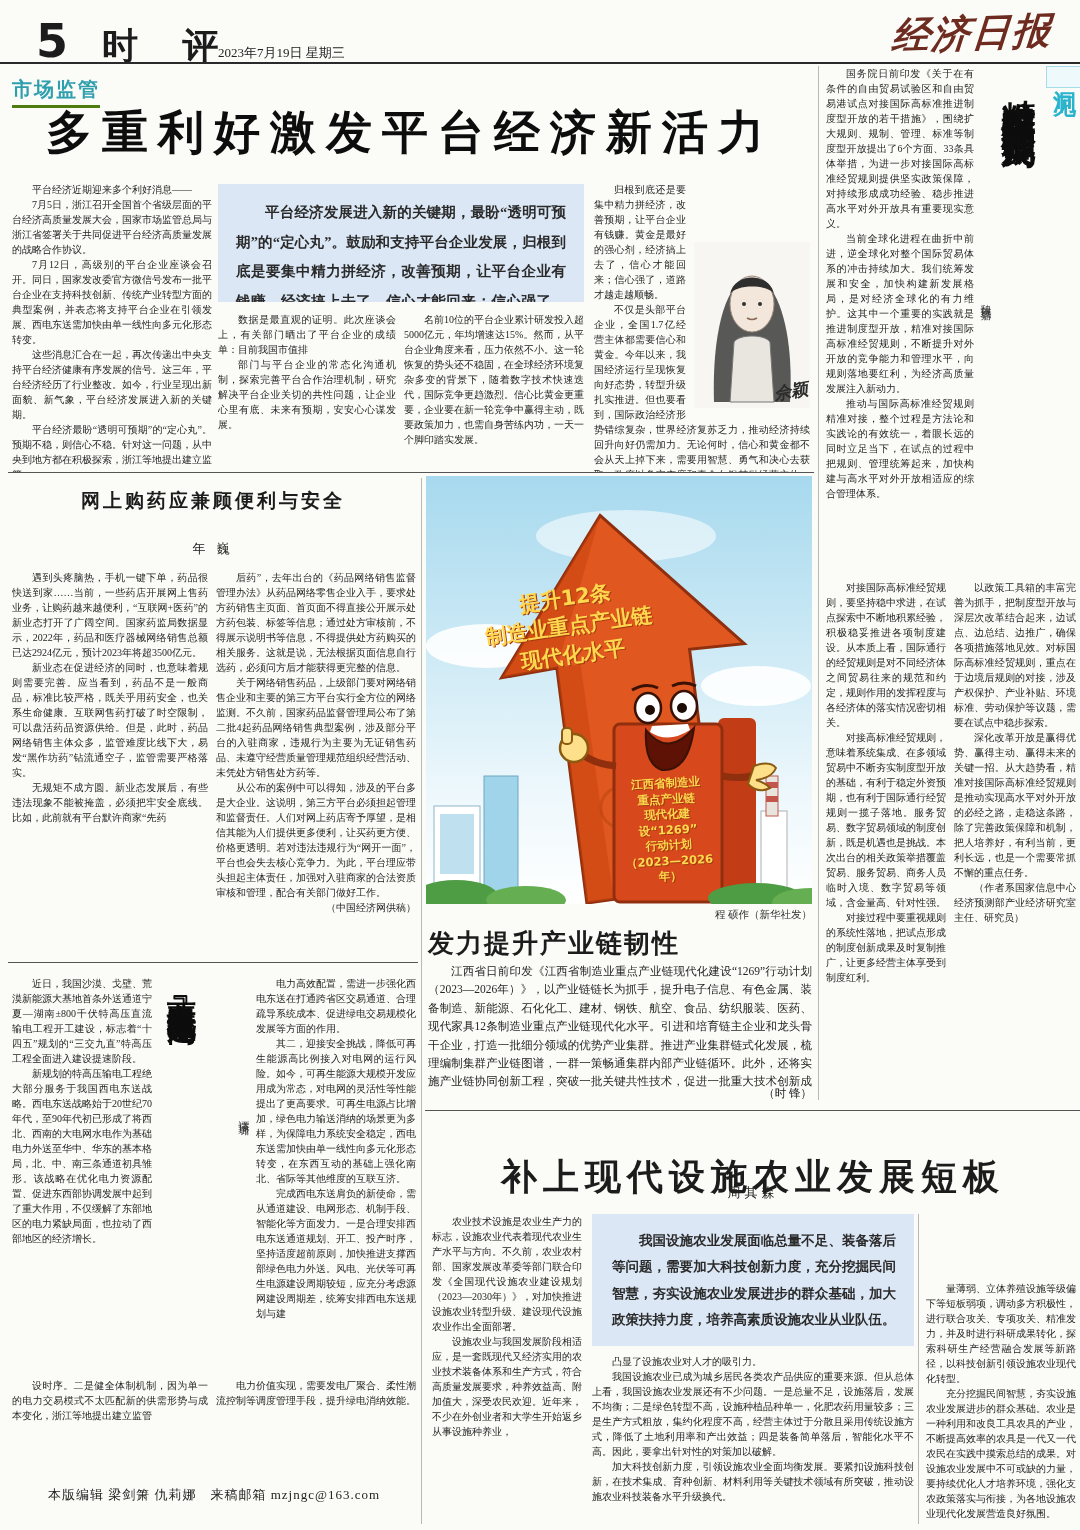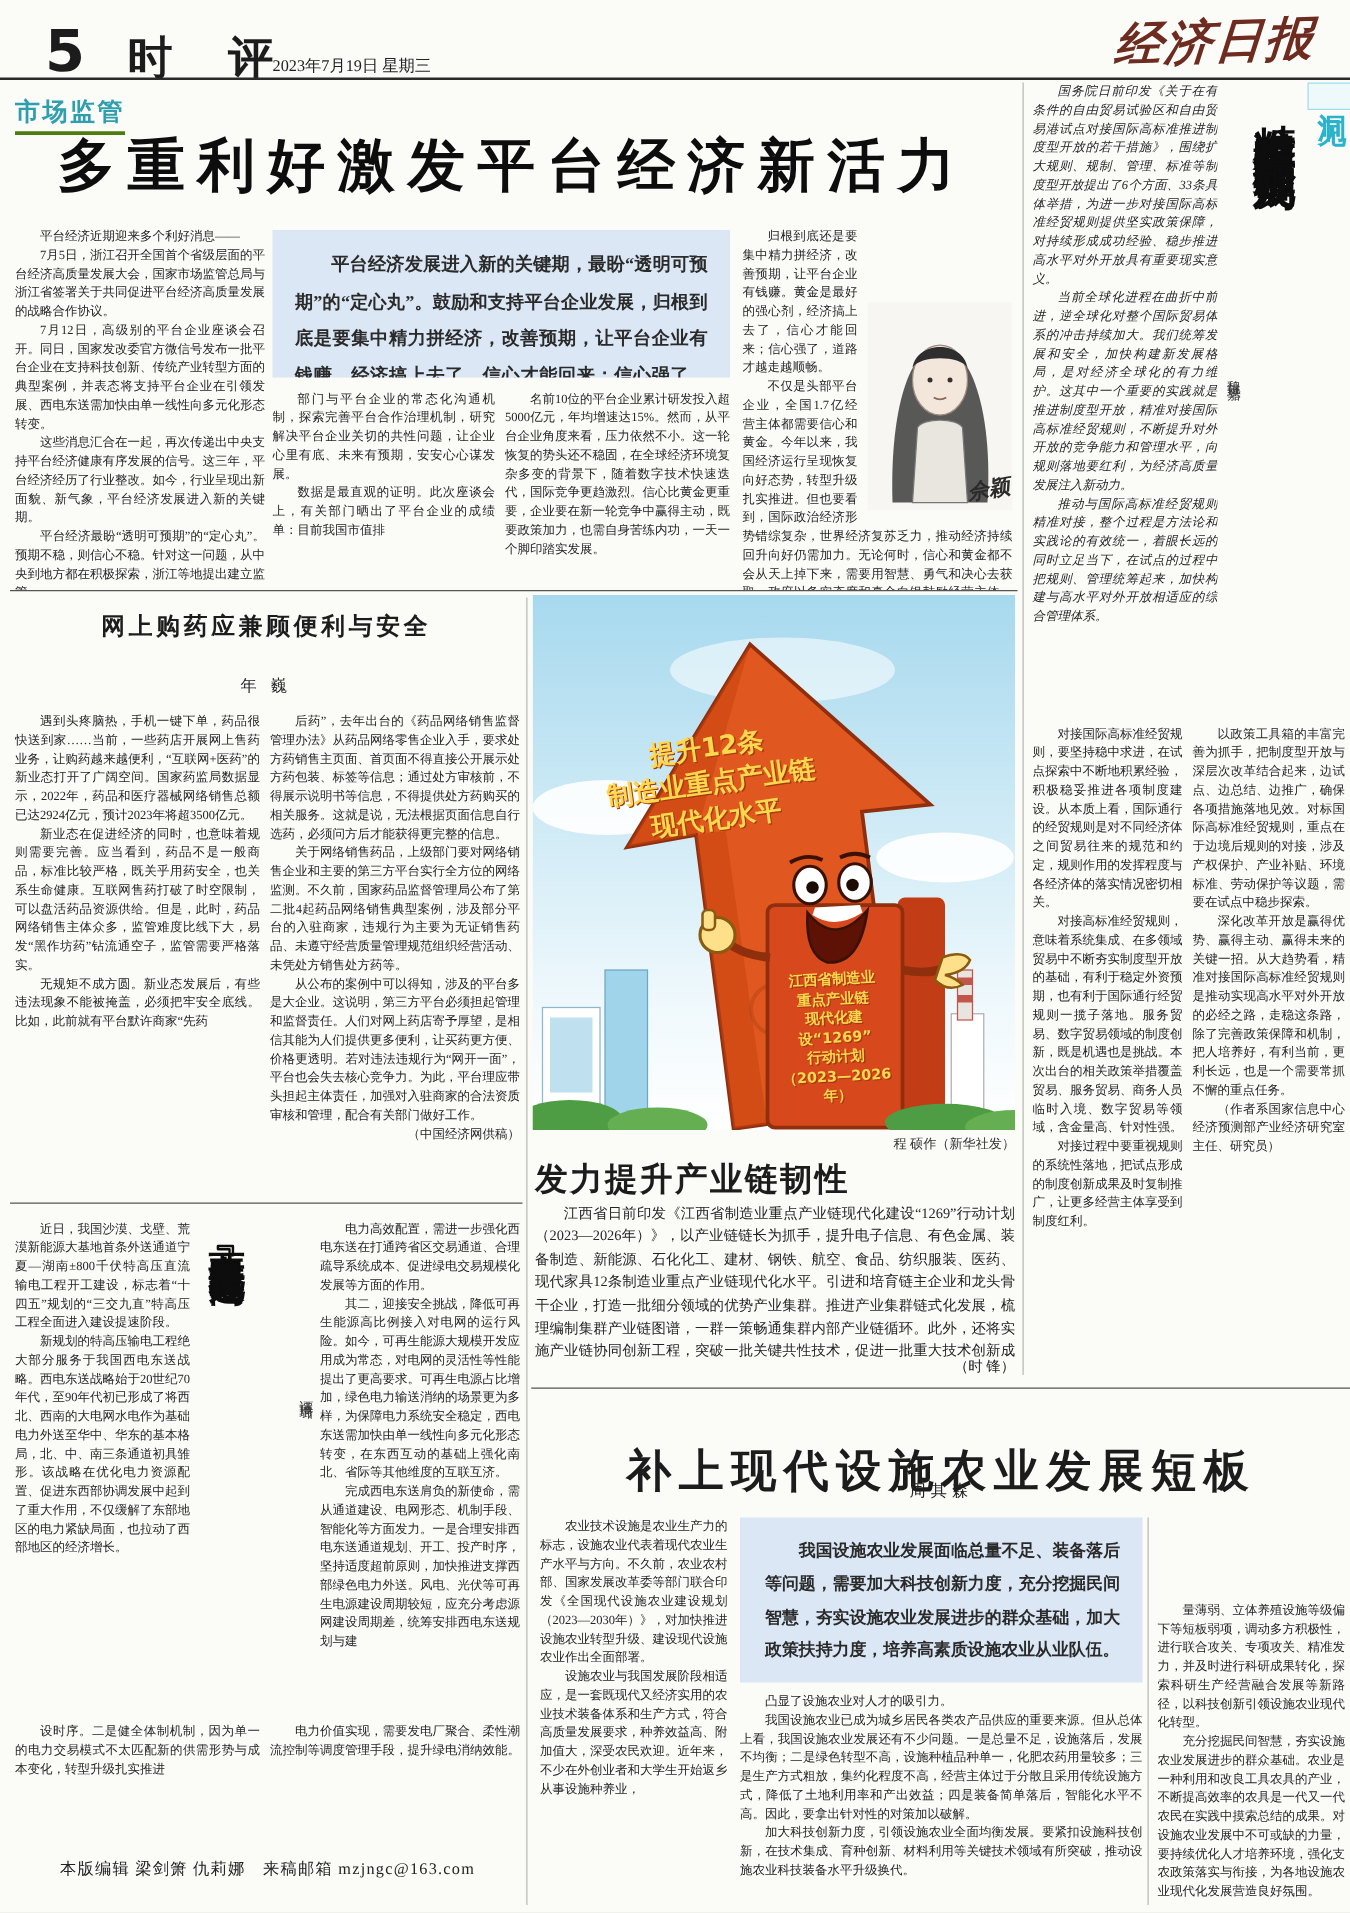--- a/index.html
+++ b/index.html
@@ -69,22 +69,22 @@
       <p>7月5日，浙江召开全国首个省级层面的平台经济高质量发展大会，国家市场监管总局与浙江省签署关于共同促进平台经济高质量发展的战略合作协议。</p>
       <p>7月12日，高级别的平台企业座谈会召开。同日，国家发改委官方微信号发布一批平台企业在支持科技创新、传统产业转型方面的典型案例，并表态将支持平台企业在引领发展、西电东送需加快由单一线性向多元化形态转变。</p>
       <p>这些消息汇合在一起，再次传递出中央支持平台经济健康有序发展的信号。这三年，平台经济经历了行业整改。如今，行业呈现出新面貌、新气象，平台经济发展进入新的关键期。</p>
       <p>平台经济最盼“透明可预期”的“定心丸”。预期不稳，则信心不稳。针对这一问题，从中央到地方都在积极探索，浙江等地提出建立监管</p>
     </div>
 
   <div class="abs bigbox" style="left:218px;top:184px;width:366px;height:118px;">
     <p>平台经济发展进入新的关键期，最盼“透明可预期”的“定心丸”。鼓励和支持平台企业发展，归根到底是要集中精力拼经济，改善预期，让平台企业有钱赚。经济搞上去了，信心才能回来；信心强了，道路才越走越顺畅。</p>
   </div>
   <div class="abs coltext" style="left:218px;top:312px;width:178px;height:160px;">
+      <p>数据是最直观的证明。此次座谈会上，有关部门晒出了平台企业的成绩单：目前我国市值排</p>
       <p>部门与平台企业的常态化沟通机制，探索完善平台合作治理机制，研究解决平台企业关切的共性问题，让企业心里有底、未来有预期，安安心心谋发展。</p>
-      <p>数据是最直观的证明。此次座谈会上，有关部门晒出了平台企业的成绩单：目前我国市值排</p>
     </div>
   <div class="abs coltext" style="left:404px;top:312px;width:180px;height:160px;">
       <p>名前10位的平台企业累计研发投入超5000亿元，年均增速达15%。然而，从平台企业角度来看，压力依然不小。这一轮恢复的势头还不稳固，在全球经济环境复杂多变的背景下，随着数字技术快速迭代，国际竞争更趋激烈。信心比黄金更重要，企业要在新一轮竞争中赢得主动，既要政策加力，也需自身苦练内功，一天一个脚印踏实发展。</p>
     </div>
 
   <div class="abs coltext" style="left:594px;top:182px;width:216px;height:290px;">
     <div class="portrait">
       <svg width="116" height="166" viewBox="0 0 116 166">
         <rect x="0" y="0" width="116" height="166" fill="#f7f6f2"></rect>
         <path d="M20,160 C18,95 30,38 58,34 C86,38 100,95 96,160 Z" fill="#3c3c3c" opacity="0.85"></path>
@@ -98,21 +98,21 @@
       <span class="signature">佘颖</span>
     </div>
     <div>
         <p>归根到底还是要集中精力拼经济，改善预期，让平台企业有钱赚。黄金是最好的强心剂，经济搞上去了，信心才能回来；信心强了，道路才越走越顺畅。</p>
         <p>不仅是头部平台企业，全国1.7亿经营主体都需要信心和黄金。今年以来，我国经济运行呈现恢复向好态势，转型升级扎实推进。但也要看到，国际政治经济形势错综复杂，世界经济复苏乏力，推动经济持续回升向好仍需加力。无论何时，信心和黄金都不会从天上掉下来，需要用智慧、勇气和决心去获取。政府以务实态度和真金白银鼓励经营主体，企业亦需拿出“爱拼才会赢”的劲头闯关夺隘。</p>
       </div>
   </div>
 
   <div class="vline" style="left:818px;top:66px;height:1034px;"></div>
 
-  <div class="abs coltext" style="left:826px;top:66px;width:148px;height:500px;font-style:italic;">
+  <div class="abs coltext" style="left:826px;top:66px;width:148px;height:500px;">
       <p>国务院日前印发《关于在有条件的自由贸易试验区和自由贸易港试点对接国际高标准推进制度型开放的若干措施》，围绕扩大规则、规制、管理、标准等制度型开放提出了6个方面、33条具体举措，为进一步对接国际高标准经贸规则提供坚实政策保障，对持续形成成功经验、稳步推进高水平对外开放具有重要现实意义。</p>
       <p>当前全球化进程在曲折中前进，逆全球化对整个国际贸易体系的冲击持续加大。我们统筹发展和安全，加快构建新发展格局，是对经济全球化的有力维护。这其中一个重要的实践就是推进制度型开放，精准对接国际高标准经贸规则，不断提升对外开放的竞争能力和管理水平，向规则落地要红利，为经济高质量发展注入新动力。</p>
       <p>推动与国际高标准经贸规则精准对接，整个过程是方法论和实践论的有效统一，着眼长远的同时立足当下，在试点的过程中把规则、管理统筹起来，加快构建与高水平对外开放相适应的综合管理体系。</p>
     </div>
   <div class="abs vauthor" style="left:978px;top:296px;">魏琪嘉</div>
   <div class="abs vhead" style="left:996px;top:72px;height:500px;font-size:34px;letter-spacing:3px;">精准对接国际高标准经贸规则</div>
   <div class="abs dj-label" style="left:1046px;top:66px;">洞见</div>
   <div class="abs coltext" style="left:826px;top:580px;width:120px;height:512px;">
       <p>对接国际高标准经贸规则，要坚持稳中求进，在试点探索中不断地积累经验，积极稳妥推进各项制度建设。从本质上看，国际通行的经贸规则是对不同经济体之间贸易往来的规范和约定，规则作用的发挥程度与各经济体的落实情况密切相关。</p>
       <p>对接高标准经贸规则，意味着系统集成、在多领域贸易中不断夯实制度型开放的基础，有利于稳定外资预期，也有利于国际通行经贸规则一揽子落地。服务贸易、数字贸易领域的制度创新，既是机遇也是挑战。本次出台的相关政策举措覆盖贸易、服务贸易、商务人员临时入境、数字贸易等领域，含金量高、针对性强。</p>
@@ -225,21 +225,21 @@
       <p>新规划的特高压输电工程绝大部分服务于我国西电东送战略。西电东送战略始于20世纪70年代，至90年代初已形成了将西北、西南的大电网水电作为基础电力外送至华中、华东的基本格局，北、中、南三条通道初具雏形。该战略在优化电力资源配置、促进东西部协调发展中起到了重大作用，不仅缓解了东部地区的电力紧缺局面，也拉动了西部地区的经济增长。</p>
     </div>
   <div class="abs vhead" style="left:162px;top:980px;height:390px;font-size:29px;letter-spacing:1px;">西电东送要转向『绿电高速』</div>
   <div class="abs vauthor" style="left:236px;top:1112px;">谭琦璐</div>
   <div class="abs coltext" style="left:256px;top:976px;width:160px;height:392px;">
       <p>电力高效配置，需进一步强化西电东送在打通跨省区交易通道、合理疏导系统成本、促进绿电交易规模化发展等方面的作用。</p>
       <p>其二，迎接安全挑战，降低可再生能源高比例接入对电网的运行风险。如今，可再生能源大规模开发应用成为常态，对电网的灵活性等性能提出了更高要求。可再生电源占比增加，绿色电力输送消纳的场景更为多样，为保障电力系统安全稳定，西电东送需加快由单一线性向多元化形态转变，在东西互动的基础上强化南北、省际等其他维度的互联互济。</p>
       <p>完成西电东送肩负的新使命，需从通道建设、电网形态、机制手段、智能化等方面发力。一是合理安排西电东送通道规划、开工、投产时序，坚持适度超前原则，加快推进支撑西部绿色电力外送。风电、光伏等可再生电源建设周期较短，应充分考虑源网建设周期差，统筹安排西电东送规划与建</p>
     </div>
   <div class="abs coltext" style="left:12px;top:1378px;width:196px;height:88px;">
-    <p>设时序。二是健全体制机制，因为单一的电力交易模式不太匹配新的供需形势与成本变化，转型升级扎实推进</p>
+    <p>设时序。二是健全体制机制，因为单一的电力交易模式不太匹配新的供需形势与成本变化，浙江等地提出建立监管</p>
   </div>
   <div class="abs coltext" style="left:216px;top:1378px;width:200px;height:88px;">
     <p>电力价值实现，需要发电厂聚合、柔性潮流控制等调度管理手段，提升绿电消纳效能。</p>
   </div>
 
   <div class="abs footerline" style="left:12px;top:1486px;width:404px;">本版编辑 梁剑箫 仇莉娜　来稿邮箱 mzjngc@163.com</div>
 
   <div class="hline thin" style="left:425px;top:1110px;width:655px;"></div>
   <div class="abs h-agri" style="left:428px;top:1126px;width:650px;">补上现代设施农业发展短板</div>
   <div class="abs byline" style="left:428px;top:1184px;width:650px;">周其森</div>

